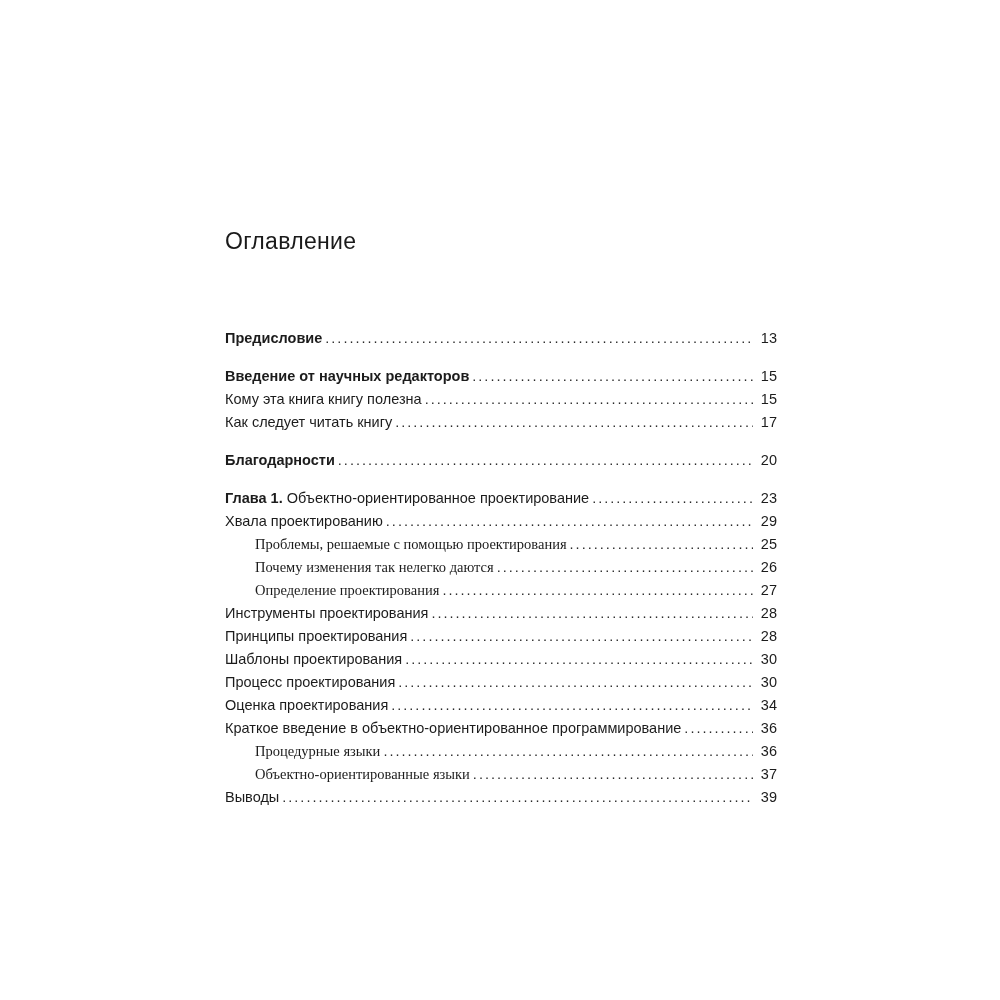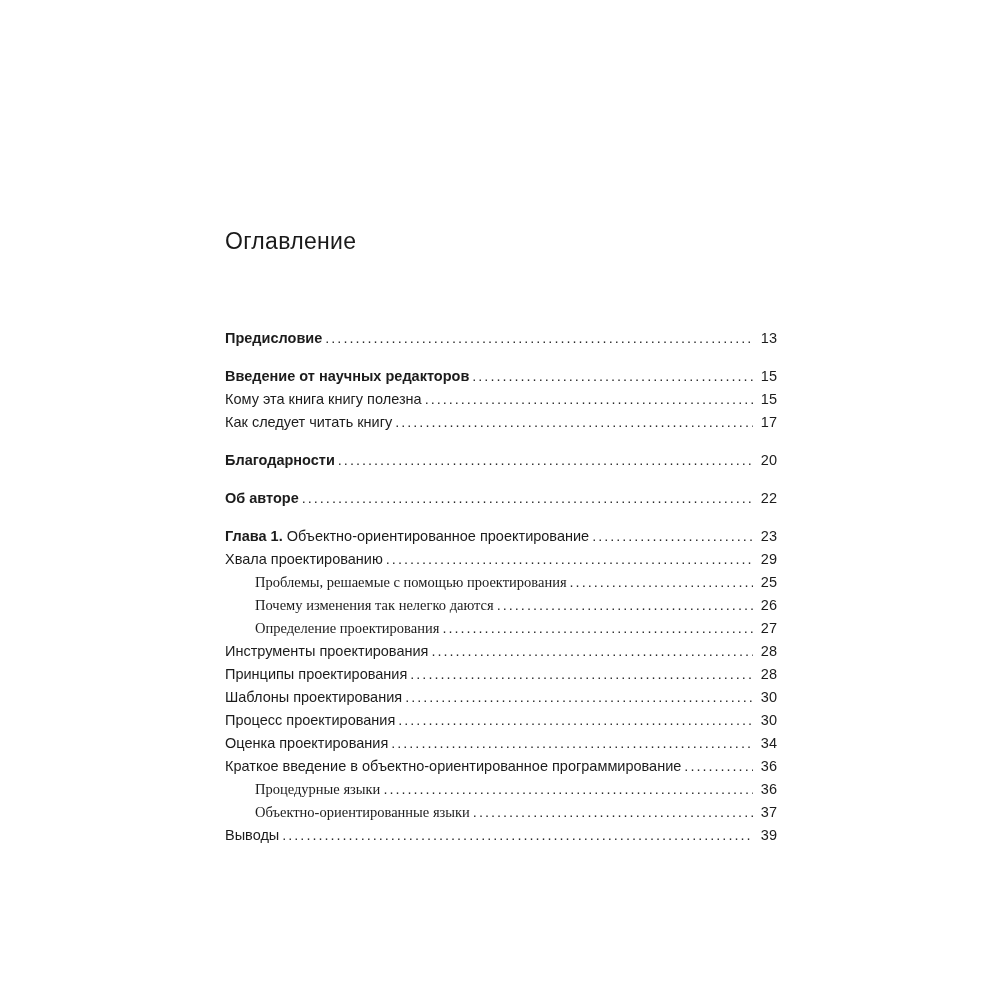--- a/index.html
+++ b/index.html
@@ -86,25 +86,20 @@
         <div class="toc-row">
           <span class="toc-label">Как следует читать книгу</span>
           <span class="toc-dots"></span>
           <span class="toc-page-num">17</span>
         </div>
         <div class="toc-row bold gap">
           <span class="toc-label">Благодарности</span>
           <span class="toc-dots"></span>
           <span class="toc-page-num">20</span>
         </div>
-        <div class="toc-row bold gap">
-          <span class="toc-label">Об авторе</span>
-          <span class="toc-dots"></span>
-          <span class="toc-page-num">22</span>
-        </div>
         <div class="toc-row gap">
           <span class="toc-label"><span class="bold">Глава 1. </span>Объектно-ориентированное проектирование</span>
           <span class="toc-dots"></span>
           <span class="toc-page-num">23</span>
         </div>
         <div class="toc-row">
           <span class="toc-label">Хвала проектированию</span>
           <span class="toc-dots"></span>
           <span class="toc-page-num">29</span>
         </div>

